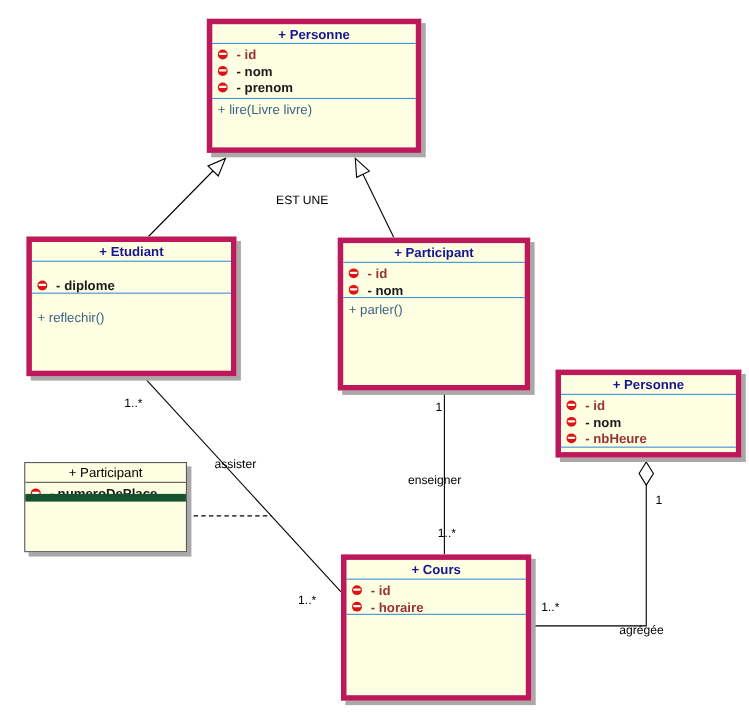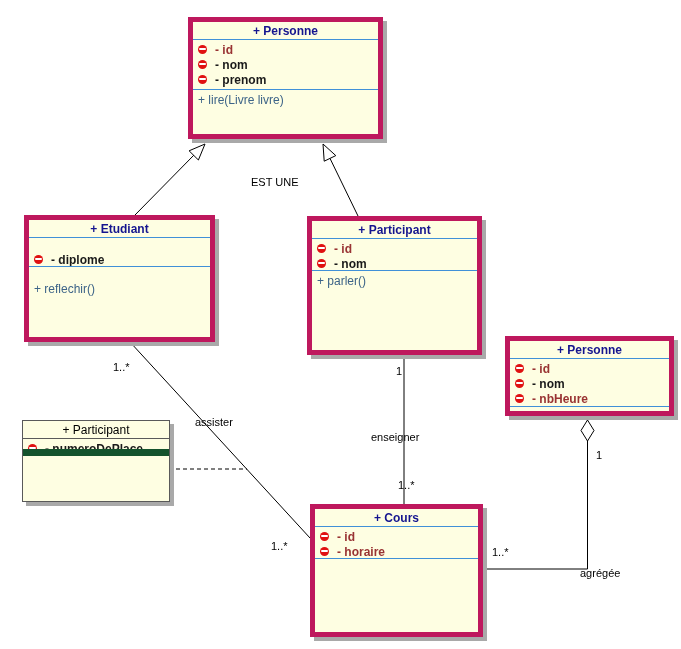--- a/index.html
+++ b/index.html
@@ -157,15 +157,15 @@
 
   <span class="edge-label" style="left:251px;top:176px;">EST UNE</span>
   <span class="edge-label" style="left:195px;top:416px;">assister</span>
   <span class="edge-label" style="left:113px;top:361px;">1..*</span>
   <span class="edge-label" style="left:271px;top:540px;">1..*</span>
   <span class="edge-label" style="left:396px;top:365px;">1</span>
   <span class="edge-label" style="left:371px;top:431px;">enseigner</span>
   <span class="edge-label" style="left:398px;top:479px;">1..*</span>
   <span class="edge-label" style="left:596px;top:449px;">1</span>
   <span class="edge-label" style="left:492px;top:546px;">1..*</span>
-  <span class="edge-label" style="left:563px;top:567px;margin-left:17px;">agrégée</span>
+  <span class="edge-label" style="left:563px;top:567px;">agrégée</span>
 
 </div>
 
 </body></html>

